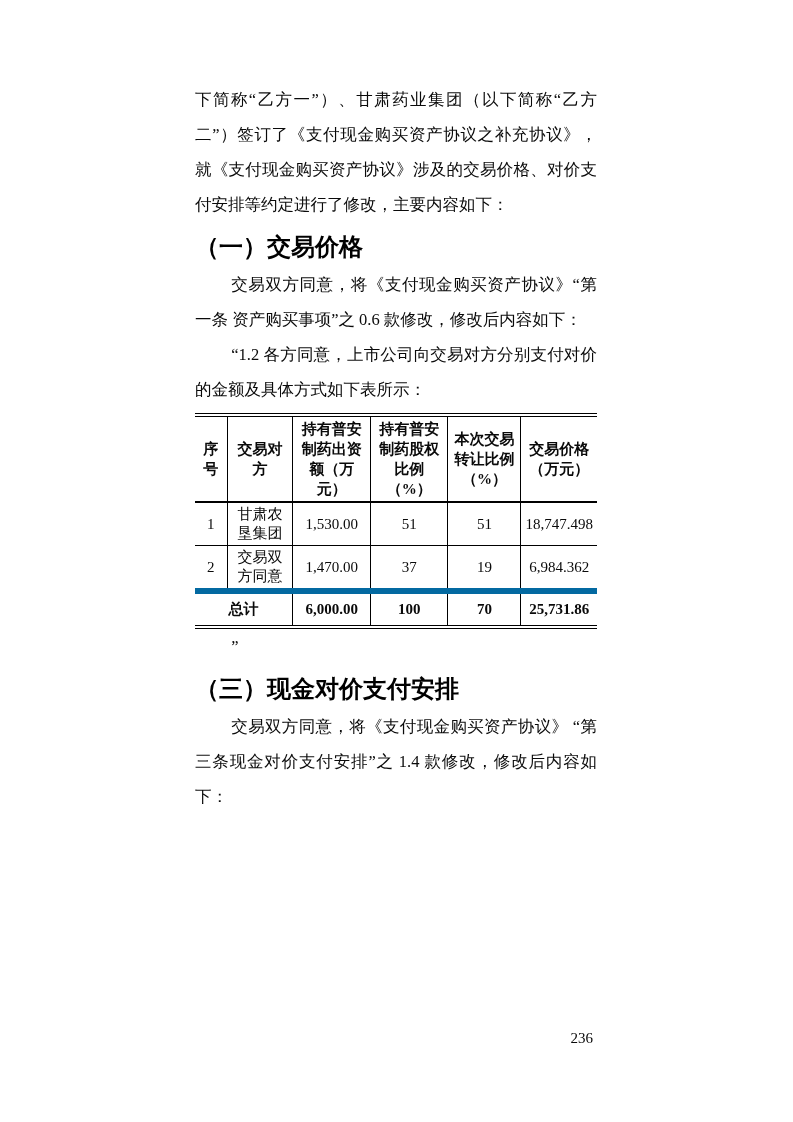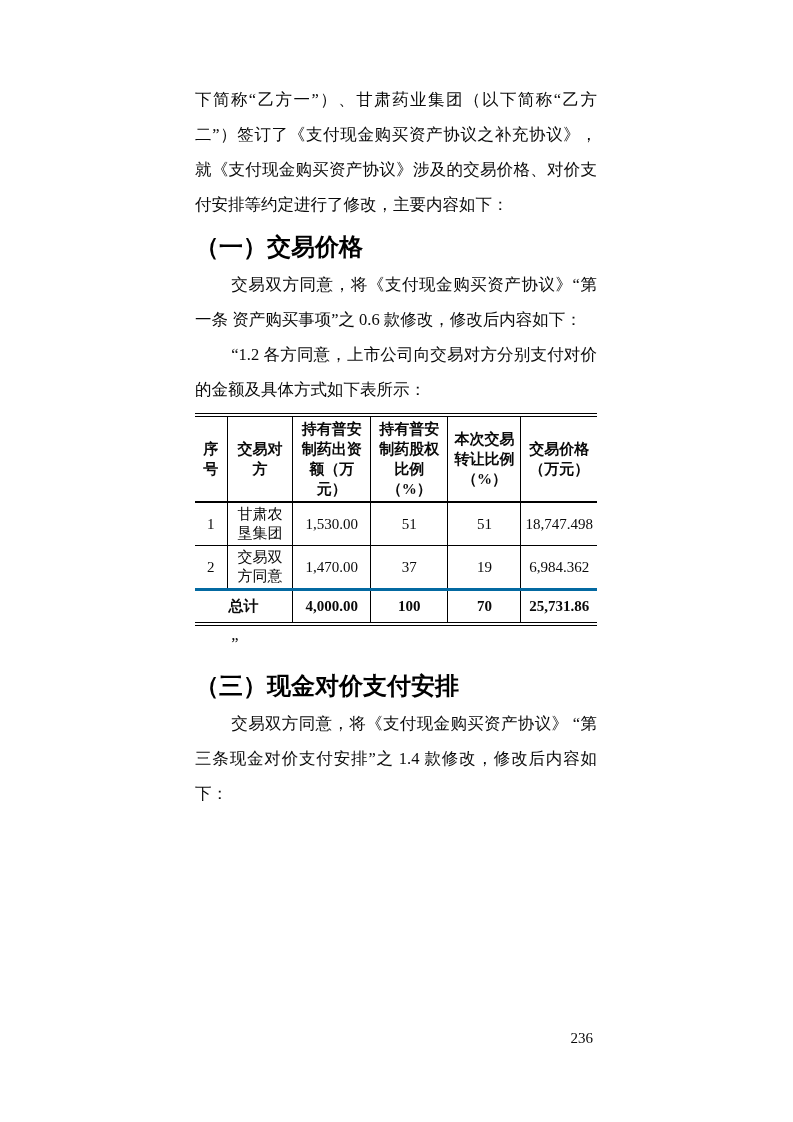--- a/index.html
+++ b/index.html
@@ -57,21 +57,21 @@
   table.deal-table th {
     font-weight: 700;
     height: 46px;
     line-height: 20px;
   }
   table.deal-table td {
     height: 25px;
     font-weight: 400;
   }
   table.deal-table tr.total-row td {
-    border-top: 3px solid #0369a1;
+    border-top: 6px solid #0369a1;
     font-weight: 700;
     height: 27px;
   }
   table.deal-table tr th:first-child,
   table.deal-table tr td:first-child { border-left: none; }
   table.deal-table tr th:last-child,
   table.deal-table tr td:last-child { border-right: none; }
   table.deal-table thead th { border-top: none; border-bottom: 2px solid #000; }
   table.deal-table tr.total-row td { border-bottom: none; }
   p.closing-quote {
@@ -132,21 +132,21 @@
       <tr>
         <td>2</td>
         <td>交易双方同意</td>
         <td>1,470.00</td>
         <td>37</td>
         <td>19</td>
         <td>6,984.362</td>
       </tr>
       <tr class="total-row">
         <td colspan="2">总计</td>
-        <td>4,000.00</td>
+        <td>6,000.00</td>
         <td>100</td>
         <td>70</td>
         <td>25,731.86</td>
       </tr>
     </tbody>
   </table>
 
   <p class="closing-quote">”</p>
 
   <h2 class="sec-heading">（三）现金对价支付安排</h2>

